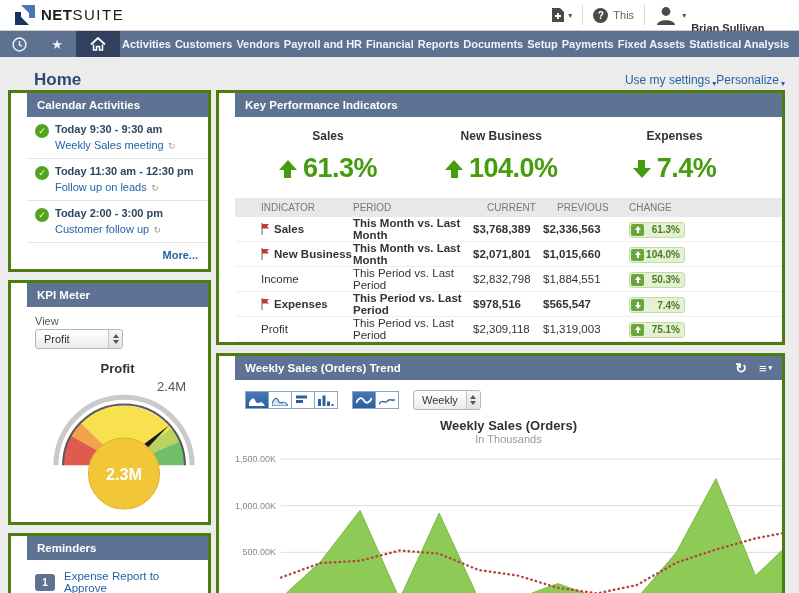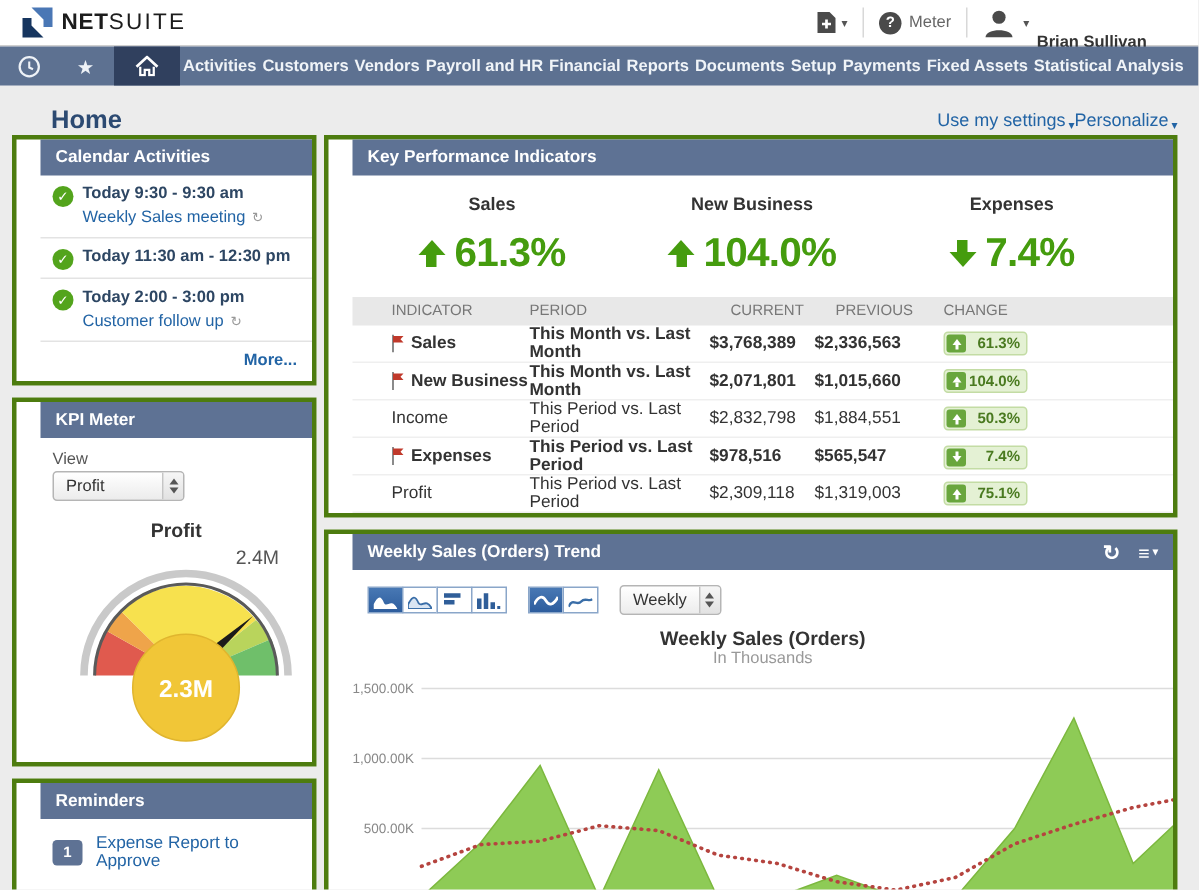--- a/index.html
+++ b/index.html
@@ -163,21 +163,21 @@
       <div class="create">
         <svg width="14" height="16" viewBox="0 0 14 16">
           <path d="M1 1 H9 L13 5 V15 H1 Z" fill="#4a4a4a"></path>
           <path d="M7 6 v6 M4 9 h6" stroke="#fff" stroke-width="1.8"></path>
         </svg>
         <span class="caret">▾</span>
       </div>
       <div class="sep"></div>
       <div class="help">
         <span class="help-circle">?</span>
-        <span class="help-label">Meter</span>
+        <span class="help-label">This</span>
       </div>
       <div class="sep"></div>
       <div class="userbox">
         <svg width="22" height="20" viewBox="0 0 22 20">
           <circle cx="11" cy="6.5" r="4.4" fill="#4a4a4a"></circle>
           <path d="M2 20 C2 13.5 20 13.5 20 20 Z" fill="#4a4a4a"></path>
         </svg>
         <span class="caret">▾</span>
         <div class="user-meta">
           <div class="user-name">Brian Sullivan</div>
@@ -242,20 +242,21 @@
           <span class="check">✓</span>
           <div>
             <div class="ev-time">Today 9:30 - 9:30 am</div>
             <div><a class="ev-name">Weekly Sales meeting</a> <span class="recur">↻</span></div>
           </div>
         </div>
         <div class="event">
           <span class="check">✓</span>
           <div>
             <div class="ev-time">Today 11:30 am - 12:30 pm</div>
+            <div><a class="ev-name">Follow up on leads</a> <span class="recur">↻</span></div>
           </div>
         </div>
         <div class="event">
           <span class="check">✓</span>
           <div>
             <div class="ev-time">Today 2:00 - 3:00 pm</div>
             <div><a class="ev-name">Customer follow up</a> <span class="recur">↻</span></div>
           </div>
         </div>
         <div class="more-row"><a>More...</a></div>

